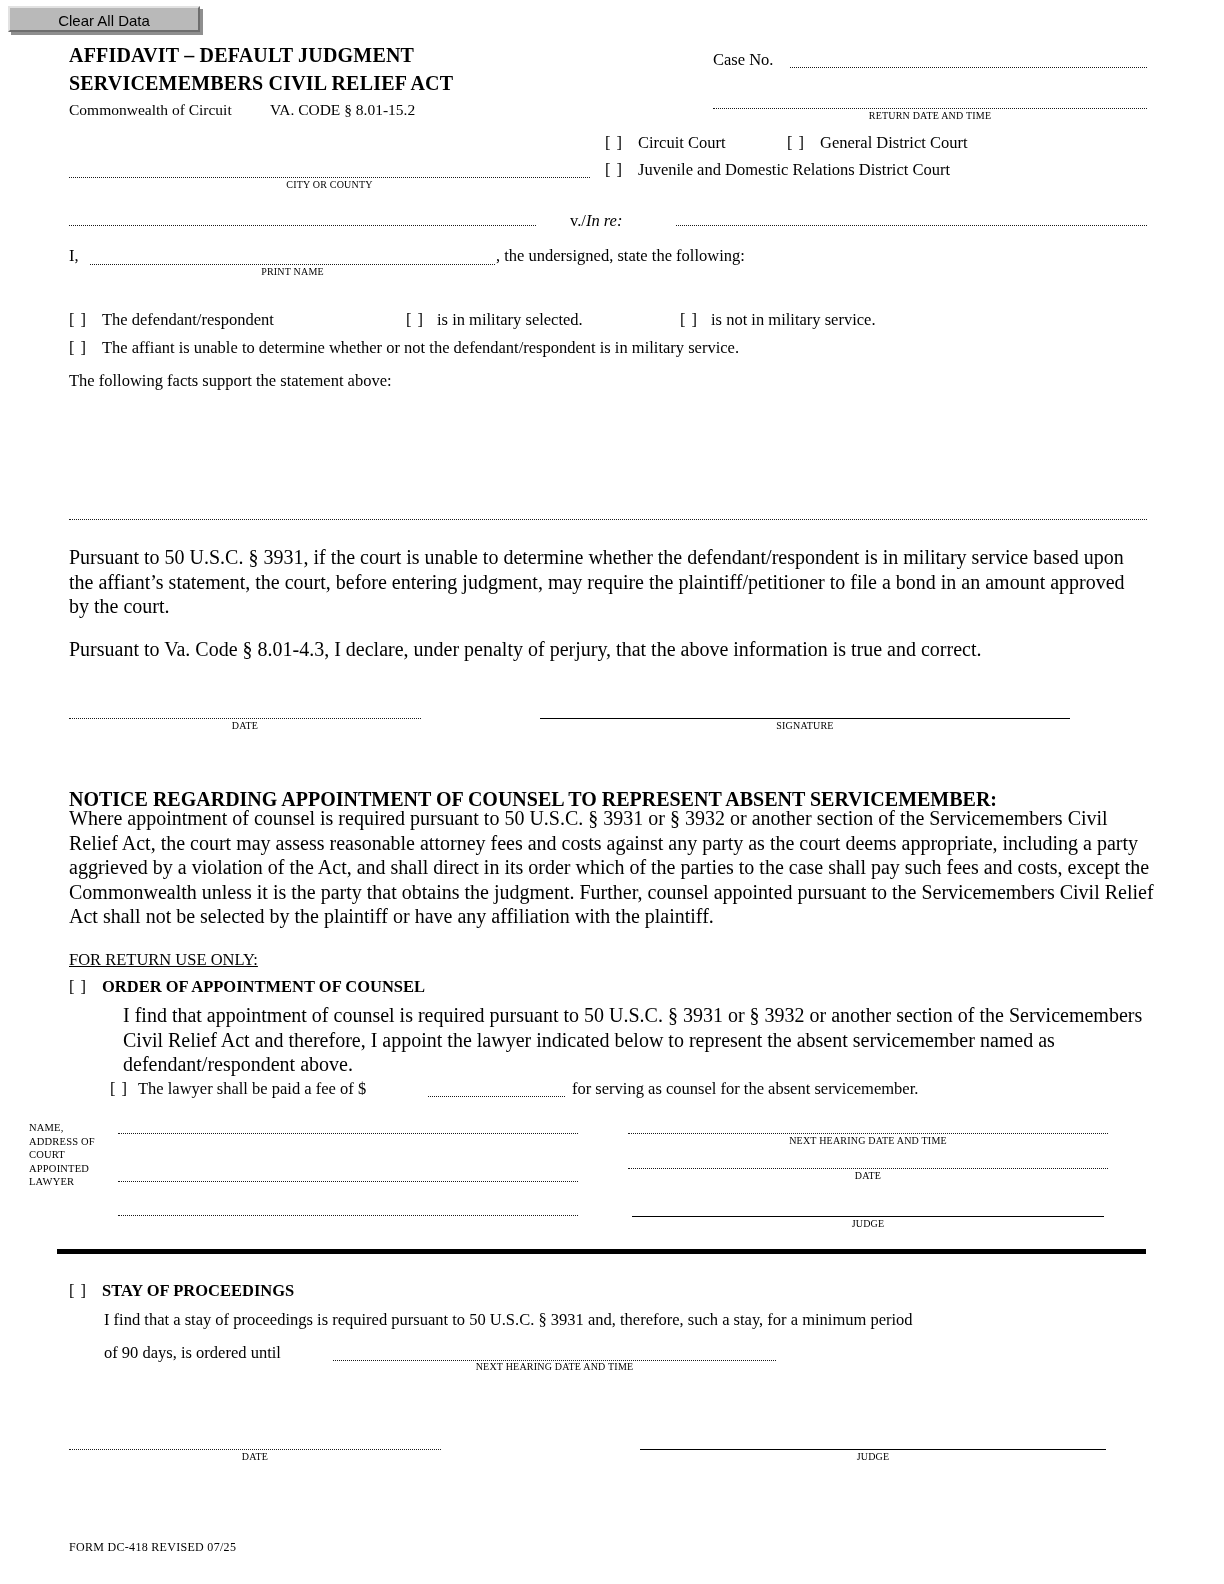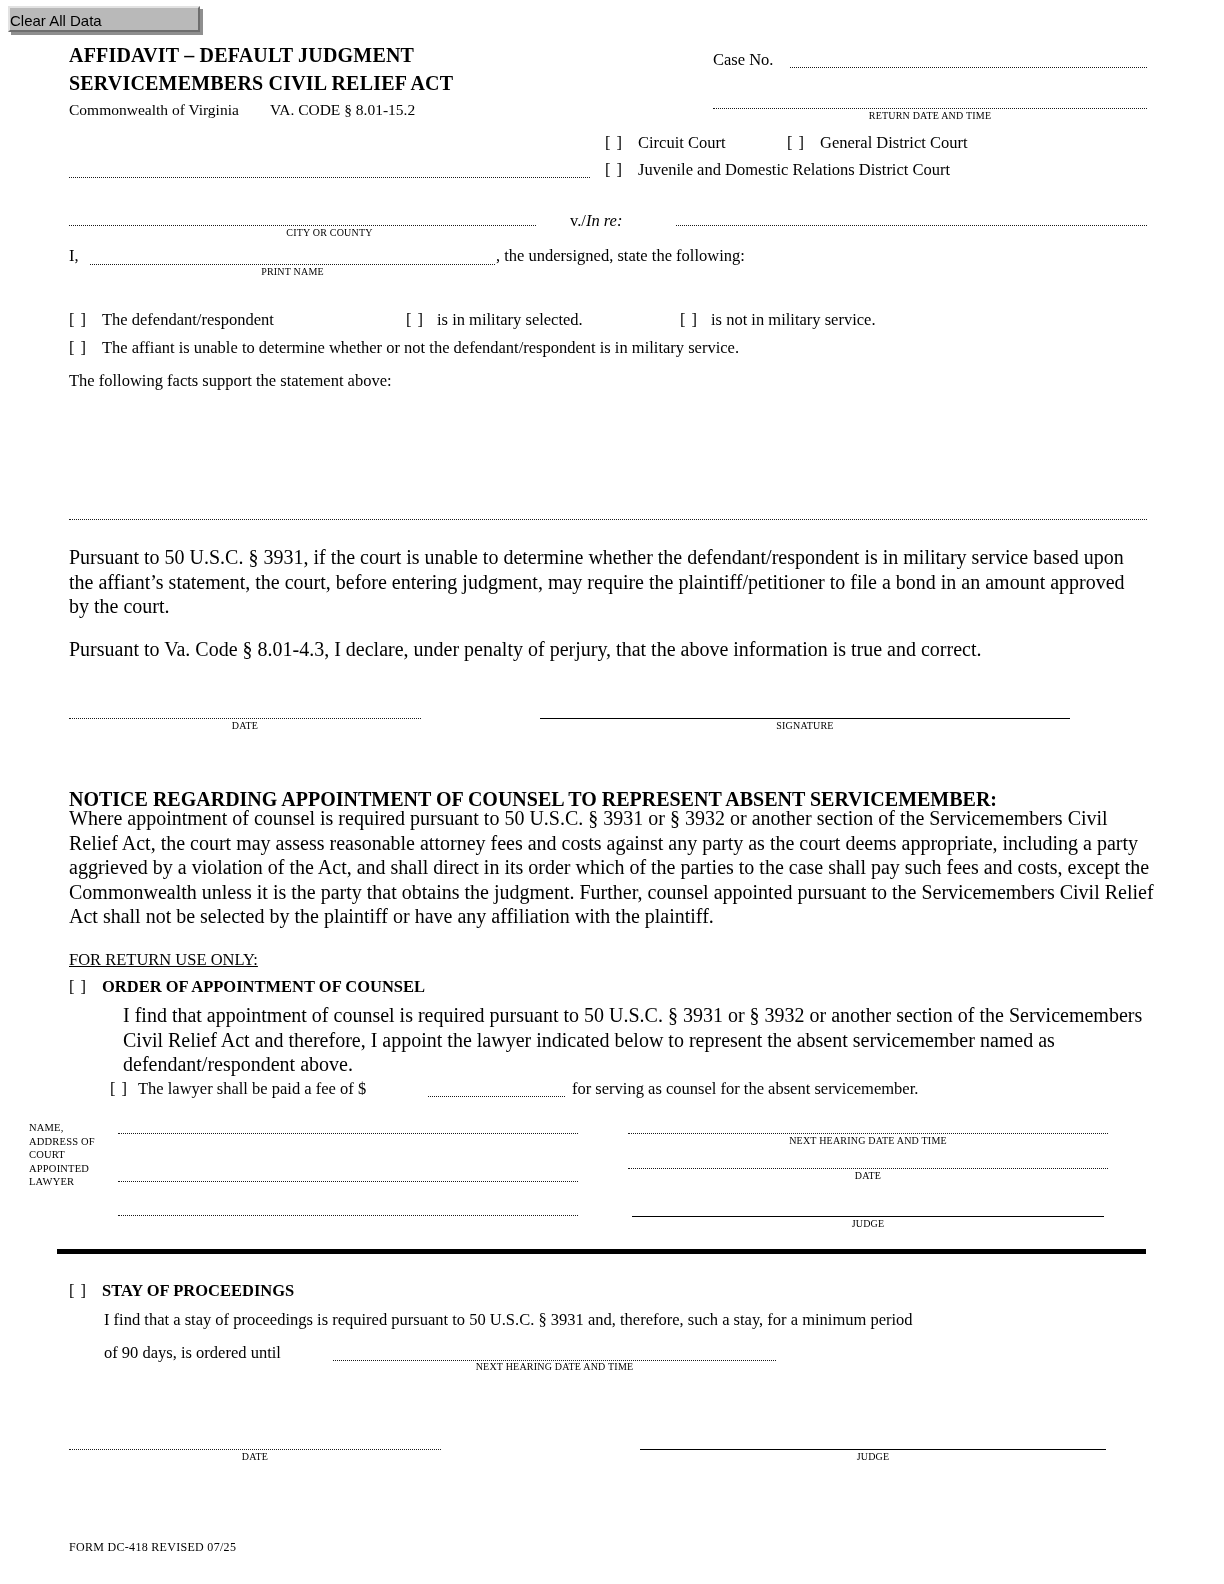--- a/index.html
+++ b/index.html
@@ -28,21 +28,21 @@
     height: 26px;
     background: #b9b9b9;
     border-top: 2px solid #e2e2e2;
     border-left: 2px solid #e2e2e2;
     border-right: 2px solid #6e6e6e;
     border-bottom: 2px solid #6e6e6e;
     box-shadow: 3px 3px 0 #8f8f8f;
     font-family: "Liberation Sans", "DejaVu Sans", sans-serif;
     font-size: 15px;
     line-height: 26px;
-    text-align: left;
+    text-align: center;
     color: #000;
     cursor: pointer;
     box-sizing: border-box;
   }
 
   
   .watermark {
     position: absolute;
     left: 240px;
     top: 672px;
@@ -118,41 +118,41 @@
 
   <div class="clear-btn">Clear All Data</div>
 
 
   <div class="layer">
 
     <div class="abs t-title" style="left:69px; top:44px;">AFFIDAVIT – DEFAULT JUDGMENT</div>
 
     <div class="abs t-title" style="left:69px; top:72px;">SERVICEMEMBERS CIVIL RELIEF ACT</div>
 
-    <div class="abs t-sub" style="left:69px; top:101px;">Commonwealth of Virginia</div>
+    <div class="abs t-sub" style="left:69px; top:101px;">Commonwealth of Circuit</div>
 
     <div class="abs t-sub" style="left:270px; top:101px;">VA. CODE § 8.01-15.2</div>
 
     <div class="abs t-body" style="left:713px; top:50px;">Case No.</div>
     <div class="dotline" style="left:790px; top:67px; width:357px;"></div>
 
     <div class="dotline" style="left:713px; top:108px; width:434px;"></div>
     <div class="abs t-cap" style="left:713px; top:110px; width:434px;">RETURN DATE AND TIME</div>
 
     <div class="abs t-body bracket" style="left:605px; top:133px;">[  ]</div>
     <div class="abs t-body" style="left:638px; top:133px;">Circuit Court</div>
 
     <div class="abs t-body bracket" style="left:787px; top:133px;">[  ]</div>
     <div class="abs t-body" style="left:820px; top:133px;">General District Court</div>
 
     <div class="abs t-body bracket" style="left:605px; top:160px;">[  ]</div>
     <div class="abs t-body" style="left:638px; top:160px;text-align:center;">Juvenile and Domestic Relations District Court</div>
 
     <div class="dotline" style="left:69px; top:177px; width:521px;"></div>
-    <div class="abs t-cap" style="left:69px; top:179px; width:521px;margin-top:48px;">CITY OR COUNTY</div>
+    <div class="abs t-cap" style="left:69px; top:179px; width:521px;">CITY OR COUNTY</div>
 
     <div class="dotline" style="left:69px; top:225px; width:467px;"></div>
 
     <div class="abs t-body" style="left:570px; top:211px;"><span>v./</span><span class="t-ital">In re:</span></div>
 
     <div class="dotline" style="left:676px; top:225px; width:471px;"></div>
 
     <div class="abs t-body" style="left:69px; top:246px;">I,</div>
     <div class="dotline" style="left:90px; top:264px; width:405px;"></div>
     <div class="abs t-cap" style="left:90px; top:266px; width:405px;">PRINT NAME</div>

